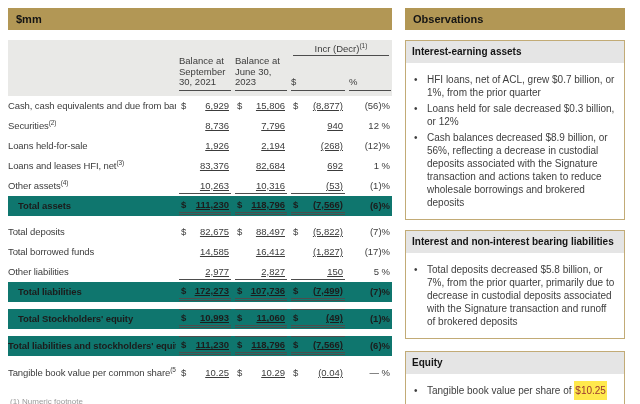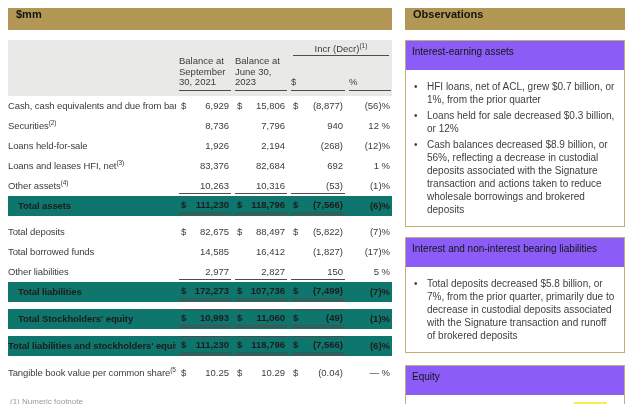--- a/index.html
+++ b/index.html
@@ -2,51 +2,51 @@
 <html><head>
 <meta charset="utf-8">
 <style>
   html,body{margin:0;padding:0;}
   body{
     width:640px;height:404px;position:relative;overflow:hidden;background:#ffffff;
     font-family:"Liberation Sans", sans-serif;color:#3c3c3c;
   }
   
   .panel-left{position:absolute;left:8px;top:8px;width:384px;}
-  .goldbar{height:22px;background:#b29755;display:flex;
+  .goldbar{height:22px;background:#b29755;display:flex;align-items:center;
     padding:0 8px;font-size:11px;font-weight:bold;color:#141414;box-sizing:border-box;}
   .thead{background:#e9e9e7;margin-top:10px;padding:3px 0 5px 0;}
   .grid5{display:grid;grid-template-columns:1fr 54px 54px 56px 44px;column-gap:2px;}
   .incr-wrap{grid-column:4 / 6;text-align:center;font-size:9.5px;
     border-bottom:1px solid #4d4d4d;margin:0 3px;padding-bottom:1px;}
   .hcol{font-size:9.5px;line-height:10.5px;text-align:left;align-self:end;
     border-bottom:1px solid #4d4d4d;padding-bottom:2px;margin:0 1px;}
   .hcol.short{padding-top:0;}
   sup.fnote{font-size:6.5px;vertical-align:super;line-height:0;}
   
   .trow{height:20px;align-items:center;font-size:9.5px;}
   .lbl{white-space:nowrap;overflow:hidden;letter-spacing:-0.1px;}
   .money{display:flex;justify-content:space-between;align-items:center;
     padding:0 2px;height:15px;margin:0 1px;}
-  .money .val{text-align:center;}
+  .money .val{text-align:center;text-decoration:underline;}
   .pct{text-align:right;padding-right:2px;white-space:pre;}
   .row-total{background:#0f766e;font-weight:bold;color:#1c1c1c;}
   .row-total .lbl{padding-left:10px;}
   .row-total.flush .lbl{padding-left:0;}
   .rule-below .money{border-bottom:1px solid #4d4d4d;}
   .rule-top .money{border-top:1px solid #4d4d4d;}
   .row-total .money{border-bottom:3px double #4d4d4d;}
   .spacer6{height:6px;} .spacer7{height:7px;}
   .footnote-clip{position:absolute;left:10px;top:397px;font-size:8px;color:#9a9a9a;}
   
   .panel-right{position:absolute;left:405px;top:8px;width:220px;}
   .obox{border:1px solid #c2ab76;margin-top:10px;box-sizing:border-box;background:#fff;}
   .obox.mt12{margin-top:12px;}
-  .obox-header{background:#8b5cf6;color:#141414;font-weight:normal;font-size:10px;
-    padding:5px 6px 13px 6px;}
+  .obox-header{background:#e5e5e5;color:#141414;font-weight:bold;font-size:10px;
+    padding:5px 6px 6px 6px;}
   .obox-body{padding:7px 4px 7px 0;}
   .bullet{display:flex;font-size:10px;line-height:13px;color:#3e3e3e;margin:3px 0;}
   .bullet .dot{width:13px;flex:none;margin-left:8px;text-align:left;}
   .bullet .btext{flex:1;padding-right:3px;}
   .hl{background:#ffe94d;color:#993630;padding:4px 1px;}
 </style>
 </head>
 <body>
 
 <div class="panel-left">

